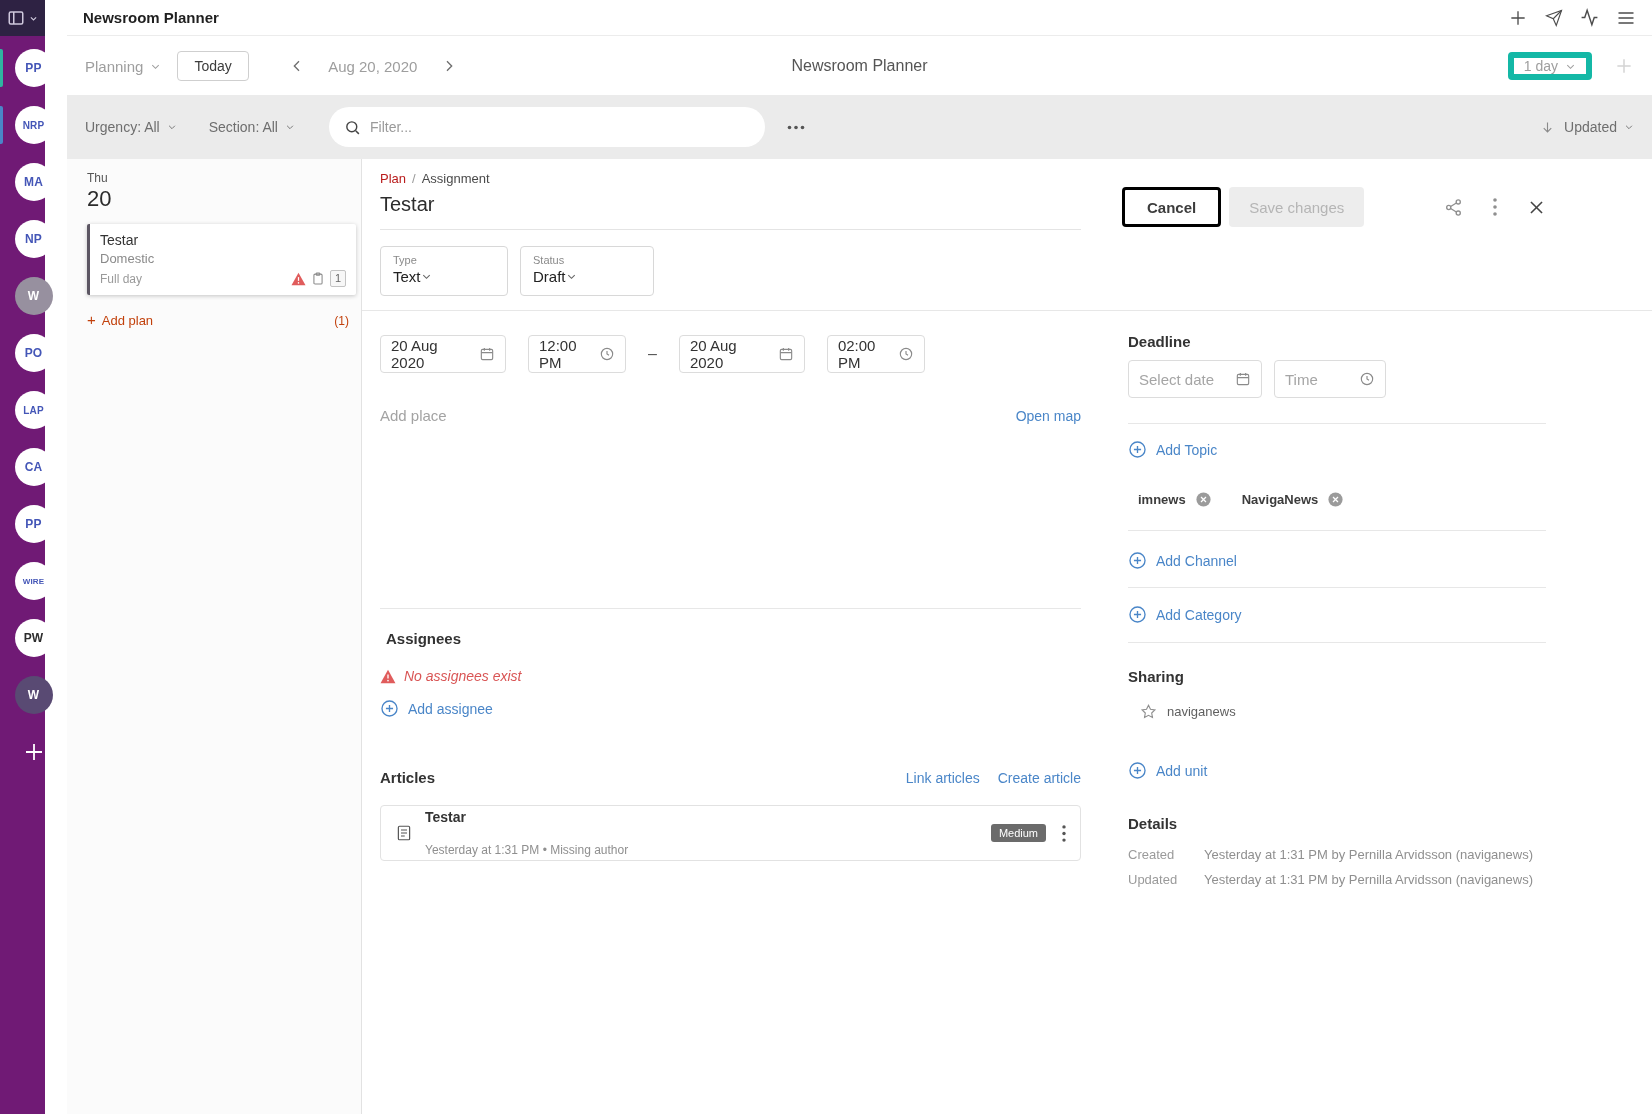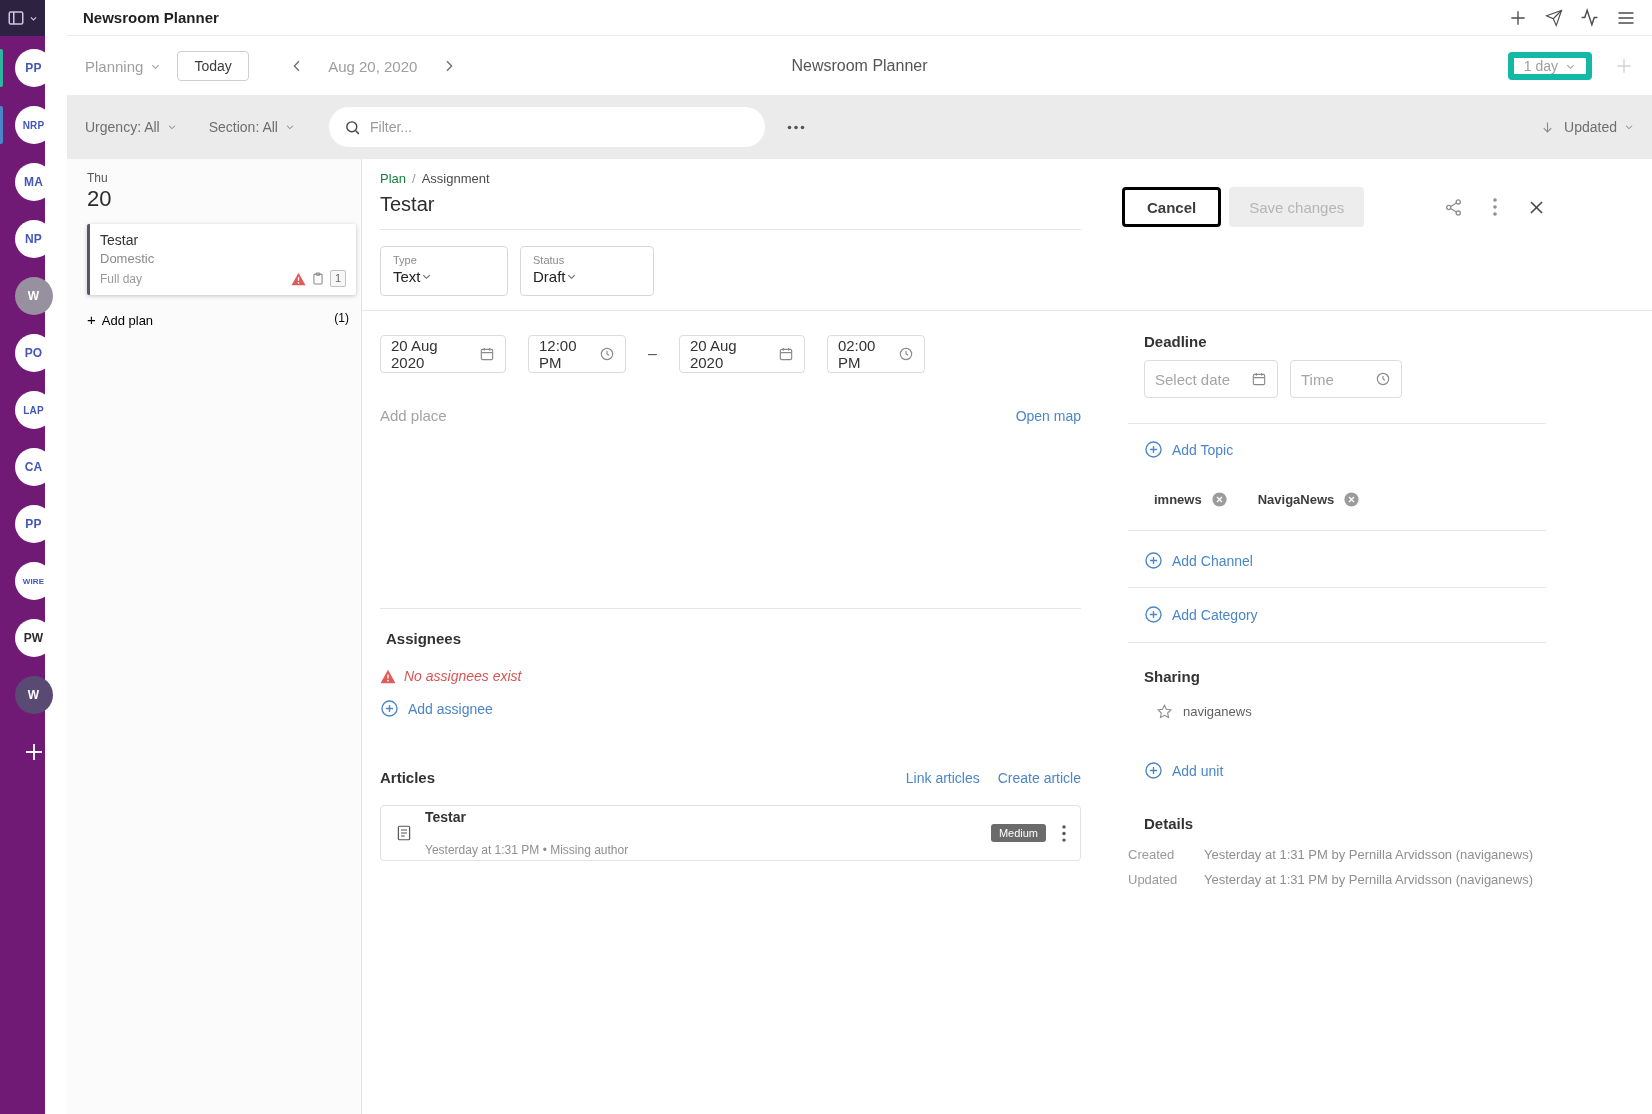--- a/index.html
+++ b/index.html
@@ -58,28 +58,28 @@
   .day-head{padding:12px 0 0 20px}
   .dh-wd{font-size:12px;color:#555}
   .dh-num{font-size:22px;color:#2b2b2b;margin-top:1px}
   .plan-card{margin:12px 5px 0 20px;background:#fff;border-left:3px solid #5c5663;border-radius:2px;box-shadow:0 1px 4px rgba(0,0,0,.22);padding:8px 10px}
   .pc-title{font-size:14px;color:#333}
   .pc-sec{font-size:13px;color:#8a8a8a;margin-top:3px}
   .pc-bottom{display:flex;align-items:center;margin-top:4px}
   .pc-dur{font-size:12px;color:#9a9a9a}
   .pc-icons{margin-left:auto;display:flex;align-items:center;gap:5px}
   .pc-badge{font-size:11px;color:#666;border:1px solid #c3c3c3;border-radius:2px;padding:0 4px;background:#f7f7f7;line-height:15px}
-  .addplan{display:flex;align-items:flex-start;margin:16px 12px 0 20px;color:#000000;font-size:13px}
+  .addplan{display:flex;align-items:flex-end;margin:16px 12px 0 20px;color:#c2410c;font-size:13px}
   .addplan .plus{font-size:15px;margin-right:6px}
   .addplan .count{margin-left:auto;font-size:12px}
 
   
   .editor{position:absolute;left:362px;top:159px;right:0;bottom:0;background:#fff}
   .crumbs{position:absolute;left:18px;top:12px;font-size:13px}
-  .crumb-parent{color:#15803d}
+  .crumb-parent{color:#b91c1c}
   .crumb-sep{color:#9a9a9a;margin:0 6px}
   .crumb-cur{color:#4a4a4a}
   .title-wrap{position:absolute;left:18px;top:34px;width:701px;border-bottom:1px solid #e4e4e4;padding-bottom:13px}
   .ed-title{font-size:20px;color:#2d2d2d}
   .ed-actions{position:absolute;left:760px;top:28px;display:flex;align-items:center}
   .btn-cancel{height:40px;padding:0 22px;border:3px solid #000000;border-radius:4px;background:#fff;font-size:15px;font-weight:600;color:#3c3c3c;font-family:inherit}
   .btn-save{height:40px;margin-left:8px;padding:0 20px;border:none;border-radius:4px;background:#ededed;font-size:15px;color:#b5b5b5;font-family:inherit}
   .act-ic{display:inline-flex;color:#8f8f8f}
   .act-share{margin-left:80px}
   .act-kebab{margin-left:30px}
@@ -120,21 +120,21 @@
   .articles-links{margin-left:auto;display:flex;gap:18px;font-size:13px}
   .article-card{position:absolute;left:18px;top:646px;width:701px;height:56px;border:1px solid #e2e2e2;border-radius:4px;display:flex;align-items:center;padding:0 14px}
   .ac-text{margin-left:12px}
   .ac-title{font-size:14px;font-weight:bold;color:#333}
   .ac-meta{font-size:12px;color:#8f8f8f;margin-top:18px}
   .badge-medium{margin-left:auto;background:#6b6b6b;color:#fff;font-size:11px;padding:3px 8px;border-radius:3px}
   .ac-kebab{margin-left:16px;display:inline-flex;color:#555}
 
   
   .rpanel{position:absolute;left:766px;top:0;width:418px;height:100%}
-  .rp-abs{position:absolute;left:16px}
+  .rp-abs{position:absolute;left:0}
   .deadline-h{top:174px}
   .deadline-fields{top:201px;display:flex;gap:12px}
   .fd-date{width:134px}
   .fd-time{width:112px}
   .rp-hr{position:absolute;left:0;width:418px;height:1px;background:#e7e7e7}
   .hr-a{top:264px}.hr-b{top:371px}.hr-c{top:428px}.hr-d{top:483px}
   .add-topic{top:281px}
   .chips{top:332px;display:flex;align-items:center;gap:30px;padding-left:10px}
   .chip{display:inline-flex;align-items:center;gap:9px;font-size:13px;font-weight:bold;color:#3c3c3c}
   .add-channel{top:392px}

